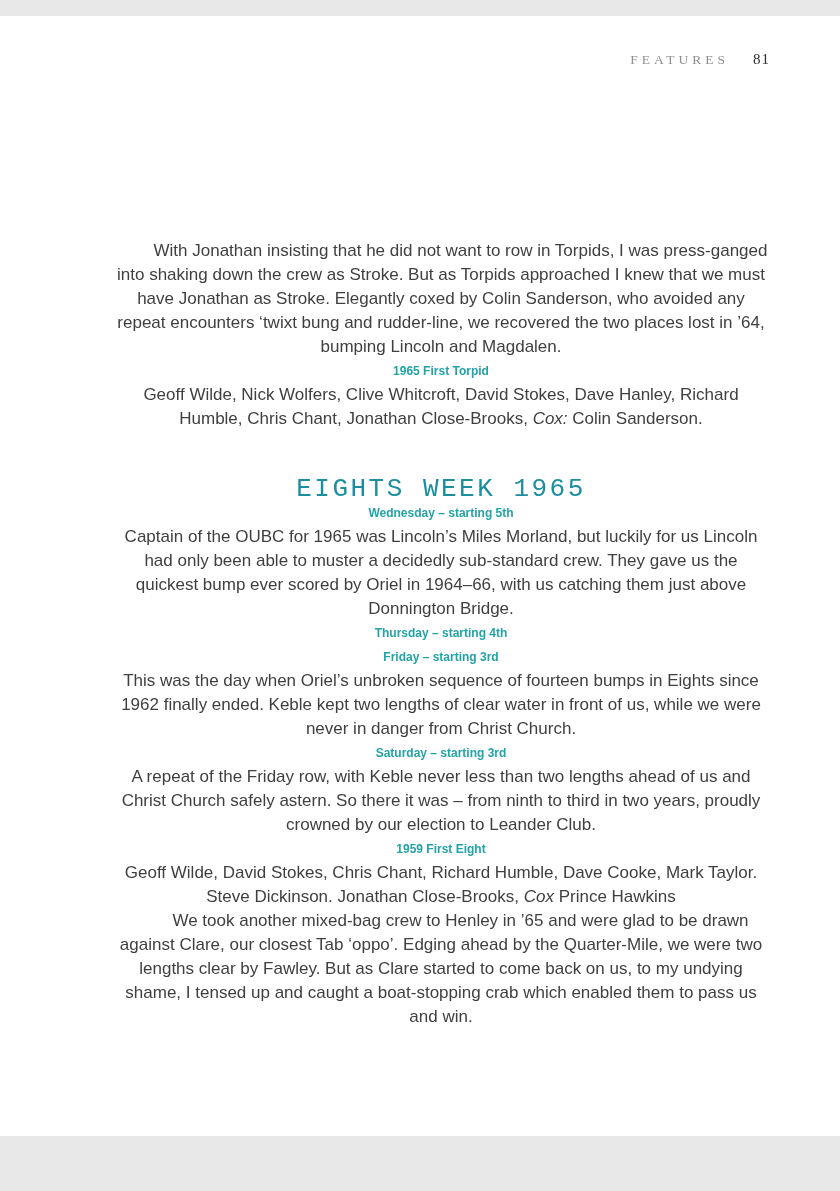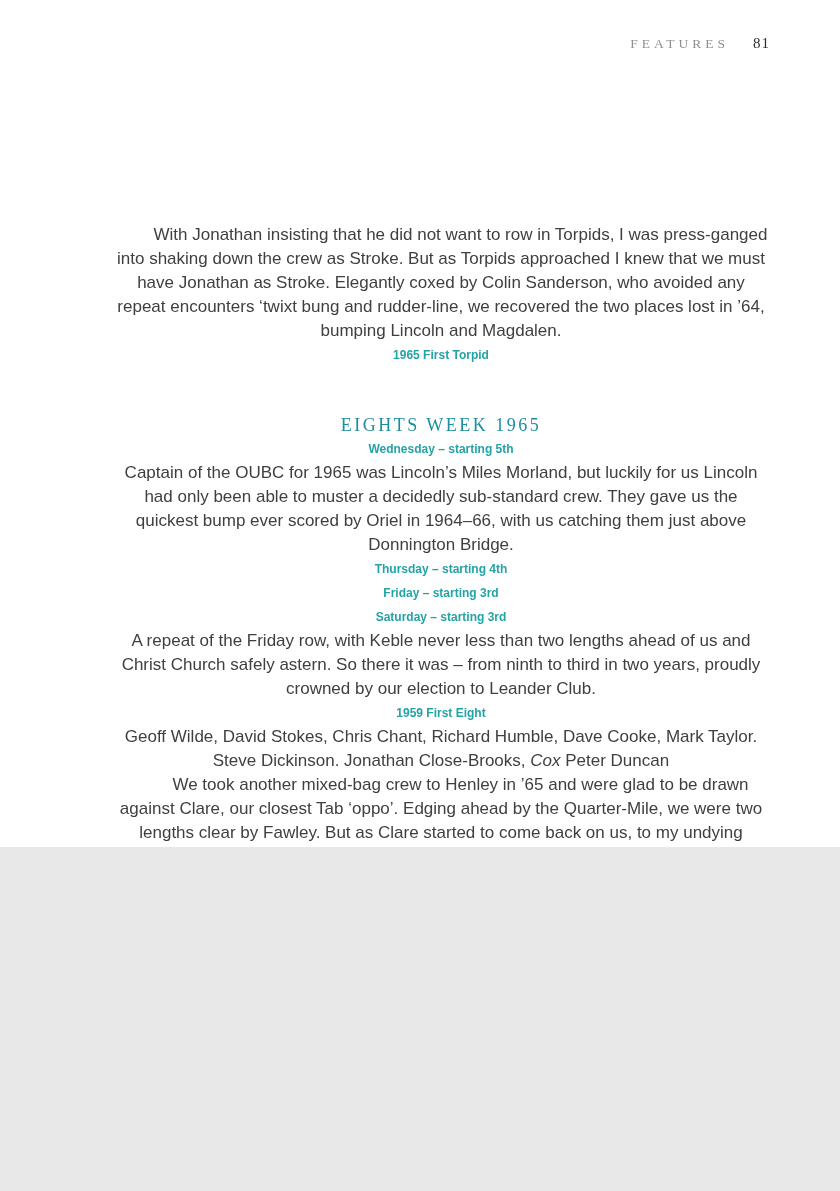--- a/index.html
+++ b/index.html
@@ -1,19 +1,19 @@
 <!DOCTYPE html>
 <html><head>
 <meta charset="utf-8">
 <style>
   html,body{margin:0;padding:0;background:#e8e8e8;}
   .page{
     position:relative;
-    width:840px;height:847px;
-    margin:0 auto;
+    width:840px;height:1120px;
+    margin:16px auto;
     background:#ffffff;
     font-family:"Liberation Sans",sans-serif;
     overflow:hidden;
   }
   .running-header{
     position:absolute;top:34px;right:70px;
     font-family:"Liberation Serif",serif;
     white-space:nowrap;
   }
   .section-label{
@@ -36,23 +36,23 @@
   }
   .content p,.content h2{margin:0;padding:0;}
   .indent{text-indent:39px;}
   .crew-heading,.day-heading{
     color:#24a3a6;
     font-weight:bold;
     font-size:12px;
     line-height:24px;
   }
   .section-heading{
-    font-family:Liberation Serif, serif;
+    font-family:Liberation Mono, monospace;
     color:#1d8e9f;
-    font-size:18px;
+    font-size:26px;
     line-height:24px;
     font-weight:normal;
     letter-spacing:2.5px;
     margin-top:46px !important;
   }
   .content i{font-style:italic;}
 </style>
 </head>
 <body>
 
@@ -61,34 +61,36 @@
   <div class="running-header">
     <span class="section-label">FEATURES</span><span class="page-number">81</span>
   </div>
 
   <div class="content">
 
     <p class="indent">With Jonathan insisting that he did not want to row in Torpids, I was press-ganged into shaking down the crew as Stroke. But as Torpids approached I knew that we must have Jonathan as Stroke. Elegantly coxed by Colin Sanderson, who avoided any repeat encounters ‘twixt bung and rudder-line, we recovered the two places lost in ’64, bumping Lincoln and Magdalen.</p>
 
     <p class="crew-heading">1965 First Torpid</p>
 
+    <p><span>Geoff Wilde, Nick Wolfers, Clive Whitcroft, David Stokes, Dave Hanley, Richard Humble, Chris Chant, Jonathan Close-Brooks, </span><i>Cox:</i><span> Colin Sanderson.</span></p>
 
     <h2 class="section-heading">EIGHTS WEEK 1965</h2>
 
     <p class="day-heading">Wednesday – starting 5th</p>
     <p>Captain of the OUBC for 1965 was Lincoln’s Miles Morland, but luckily for us Lincoln had only been able to muster a decidedly sub-standard crew. They gave us the quickest bump ever scored by Oriel in 1964–66, with us catching them just above Donnington Bridge.</p>
 
     <p class="day-heading">Thursday – starting 4th</p>
 
     <p class="day-heading">Friday – starting 3rd</p>
+    <p>This was the day when Oriel’s unbroken sequence of fourteen bumps in Eights since 1962 finally ended. Keble kept two lengths of clear water in front of us, while we were never in danger from Christ Church.</p>
 
     <p class="day-heading">Saturday – starting 3rd</p>
     <p>A repeat of the Friday row, with Keble never less than two lengths ahead of us and Christ Church safely astern. So there it was – from ninth to third in two years, proudly crowned by our election to Leander Club.</p>
 
     <p class="crew-heading">1959 First Eight</p>
 
-    <p><span>Geoff Wilde, David Stokes, Chris Chant, Richard Humble, Dave Cooke, Mark Taylor. Steve Dickinson. Jonathan Close-Brooks, </span><i>Cox</i><span> Peter Duncan</span></p>
+    <p><span>Geoff Wilde, David Stokes, Chris Chant, Richard Humble, Dave Cooke, Mark Taylor. Steve Dickinson. Jonathan Close-Brooks, </span><i>Cox</i><span> Prince Hawkins</span></p>
 
 
     <p class="indent">We took another mixed-bag crew to Henley in ’65 and were glad to be drawn against Clare, our closest Tab ‘oppo’. Edging ahead by the Quarter-Mile, we were two lengths clear by Fawley. But as Clare started to come back on us, to my undying shame, I tensed up and caught a boat-stopping crab which enabled them to pass us and win.</p>
 
   </div>
 </div>
 
 </body></html>

